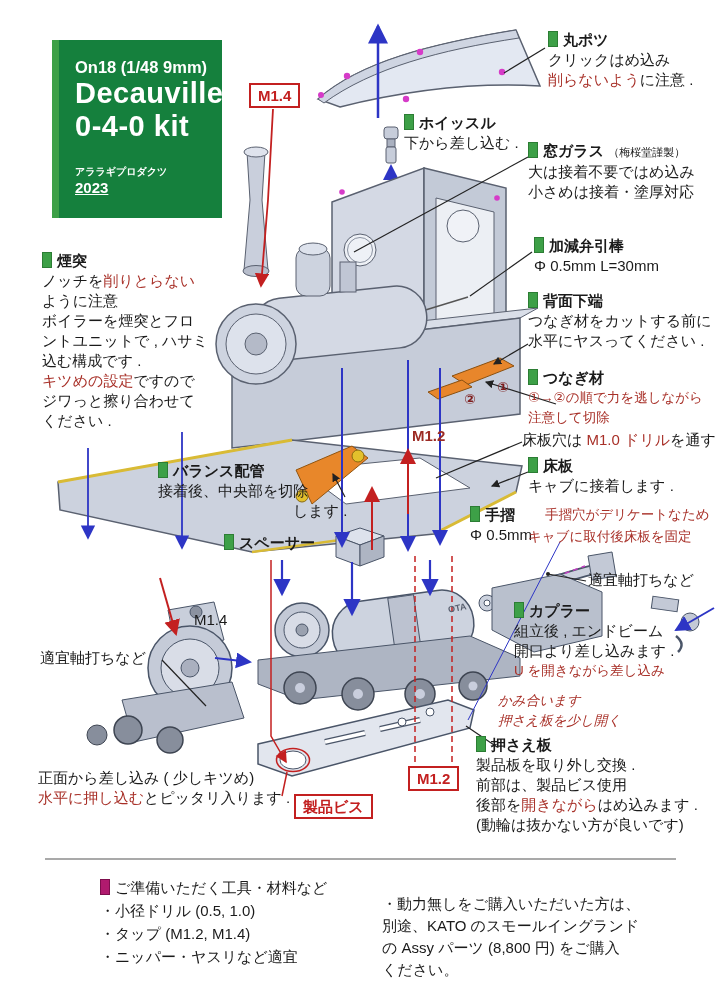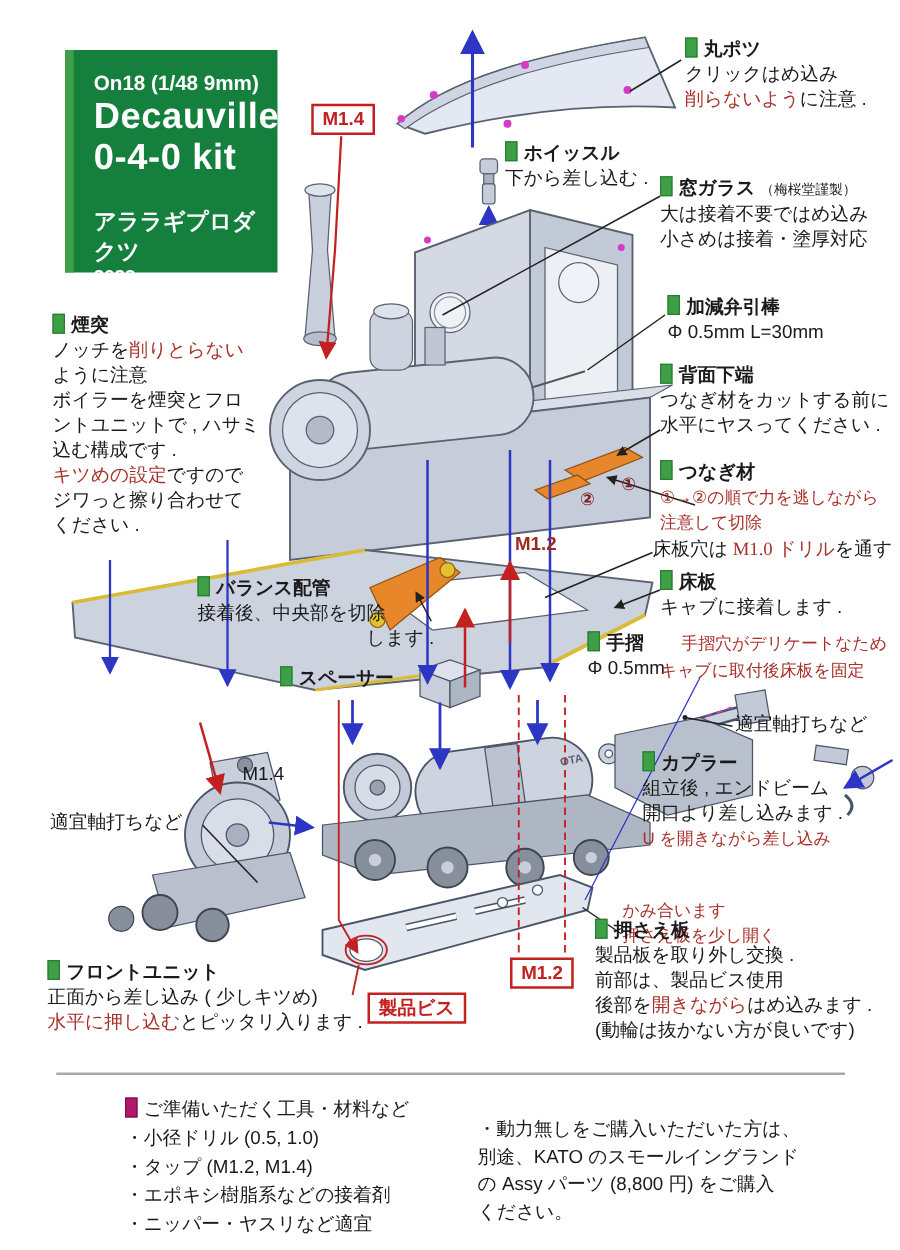--- a/index.html
+++ b/index.html
@@ -18,21 +18,21 @@
   .sm{font-size:13.5px;}
   .bullet{display:inline-block;width:8px;height:14px;background:var(--green);
           border:1px solid var(--green-dk);margin-right:5px;vertical-align:-2px;}
   .bullet.mag{background:var(--magenta);border-color:#7d0e4d;}
   .redbox{position:absolute;z-index:4;border:2px solid var(--boxred);color:var(--boxred);
           font-weight:bold;font-size:15px;line-height:19px;padding:1px 7px;background:rgba(255,255,255,.88);}
   .titlebox{position:absolute;left:30px;top:40px;width:170px;height:178px;z-index:3;background:#15803d;
             border-left:7px solid var(--green);color:#fff;padding:18px 0 0 16px;box-sizing:border-box;margin-left:22px;}
   .titlebox .series{font-size:16.5px;font-weight:bold;}
   .titlebox .big{font-size:29px;font-weight:bold;line-height:33px;letter-spacing:.5px;}
-  .titlebox .maker{font-size:18px;font-weight:bold;margin-top:22px;}
+  .titlebox .maker{font-size:10px;font-weight:bold;margin-top:22px;}
   .titlebox .year{font-size:15px;font-weight:bold;text-decoration:underline;}
   .divider{position:absolute;left:45px;top:858px;width:631px;height:2px;background:#a9a9a9;z-index:2;}
   .mark{position:absolute;z-index:2;color:#5a6170;font-size:9px;font-weight:bold;transform:rotate(-12deg);}
   .circnum{position:absolute;z-index:3;font-size:14px;color:#7e1d1d;font-weight:bold;}
   .midred{position:absolute;z-index:3;font-size:15px;font-weight:bold;color:#9c2b24;}
 </style>
 </head>
 <body>
 
 <div class="sheet">
@@ -270,21 +270,21 @@
     <div>つなぎ材をカットする前に</div>
     <div>水平にヤスってください .</div>
   </div>
 
   <div class="txt" style="left:528px;top:368px;">
     <div><span class="bullet"></span><span class="head">つなぎ材</span></div>
     <div class="red sm">①→②の順で力を逃しながら</div>
     <div class="red sm">注意して切除</div>
   </div>
 
-  <div class="txt" style="left:522px;top:430px;font-family:Liberation Serif, serif;">
+  <div class="txt" style="left:522px;top:430px;">
     <span>床板穴は </span><span class="red">M1.0 ドリル</span><span>を通す</span>
   </div>
 
   <div class="txt" style="left:528px;top:456px;">
     <div><span class="bullet"></span><span class="head">床板</span></div>
     <div>キャブに接着します .</div>
   </div>
 
   <div class="txt" style="left:470px;top:505px;">
     <div><span class="bullet"></span><span class="head">手摺</span></div>
@@ -293,21 +293,21 @@
   <div class="txt red sm" style="left:545px;top:505px;font-family:Liberation Serif, serif;">手摺穴がデリケートなため</div>
   <div class="txt red sm" style="left:528px;top:527px;">キャブに取付後床板を固定</div>
 
   <div class="txt" style="left:514px;top:601px;">
     <div><span class="bullet"></span><span class="head">カプラー</span></div>
     <div>組立後 , エンドビーム</div>
     <div>開口より差し込みます .</div>
     <div class="red sm">U を開きながら差し込み</div>
   </div>
 
-  <div class="txt red sm" style="left:498px;top:719px;">
+  <div class="txt red sm" style="left:498px;top:691px;font-style:italic;">
     <div>かみ合います</div>
     <div>押さえ板を少し開く</div>
   </div>
 
   <div class="txt" style="left:42px;top:251px;">
     <div><span class="bullet"></span><span class="head">煙突</span></div>
     <div><span>ノッチを</span><span class="red">削りとらない</span></div>
     <div>ように注意</div>
     <div>ボイラーを煙突とフロ</div>
     <div>ントユニットで , ハサミ</div>
@@ -329,32 +329,30 @@
     <div><span class="bullet"></span><span class="head">バランス配管</span></div>
     <div>接着後、中央部を切除</div>
   </div>
   <div class="txt" style="left:293px;top:501px;">します .</div>
 
   <div class="txt" style="left:224px;top:533px;">
     <span class="bullet"></span><span class="head">スペーサー</span>
   </div>
 
   <div class="txt" style="left:38px;top:768px;">
-    <div><span class="bullet"></span><span class="head">フロントユニット</span></div>
     <div>正面から差し込み ( 少しキツめ)</div>
     <div><span class="red">水平に押し込む</span><span>とピッタリ入ります .</span></div>
   </div>
 
   <div class="divider"></div>
 
   <div class="txt" style="left:100px;top:876px;line-height:23px;">
     <div><span class="bullet mag"></span><span>ご準備いただく工具・材料など</span></div>
     <div>・小径ドリル (0.5, 1.0)</div>
     <div>・タップ (M1.2, M1.4)</div>
-    <div>・エポキシ樹脂系などの接着剤</div>
     <div>・ニッパー・ヤスリなど適宜</div>
   </div>
 
   <div class="txt" style="left:382px;top:893px;line-height:22px;">
     <div>・動力無しをご購入いただいた方は、</div>
     <div>別途、KATO のスモールイングランド</div>
     <div>の Assy パーツ (8,800 円)  をご購入</div>
     <div>ください。</div>
   </div>
 

